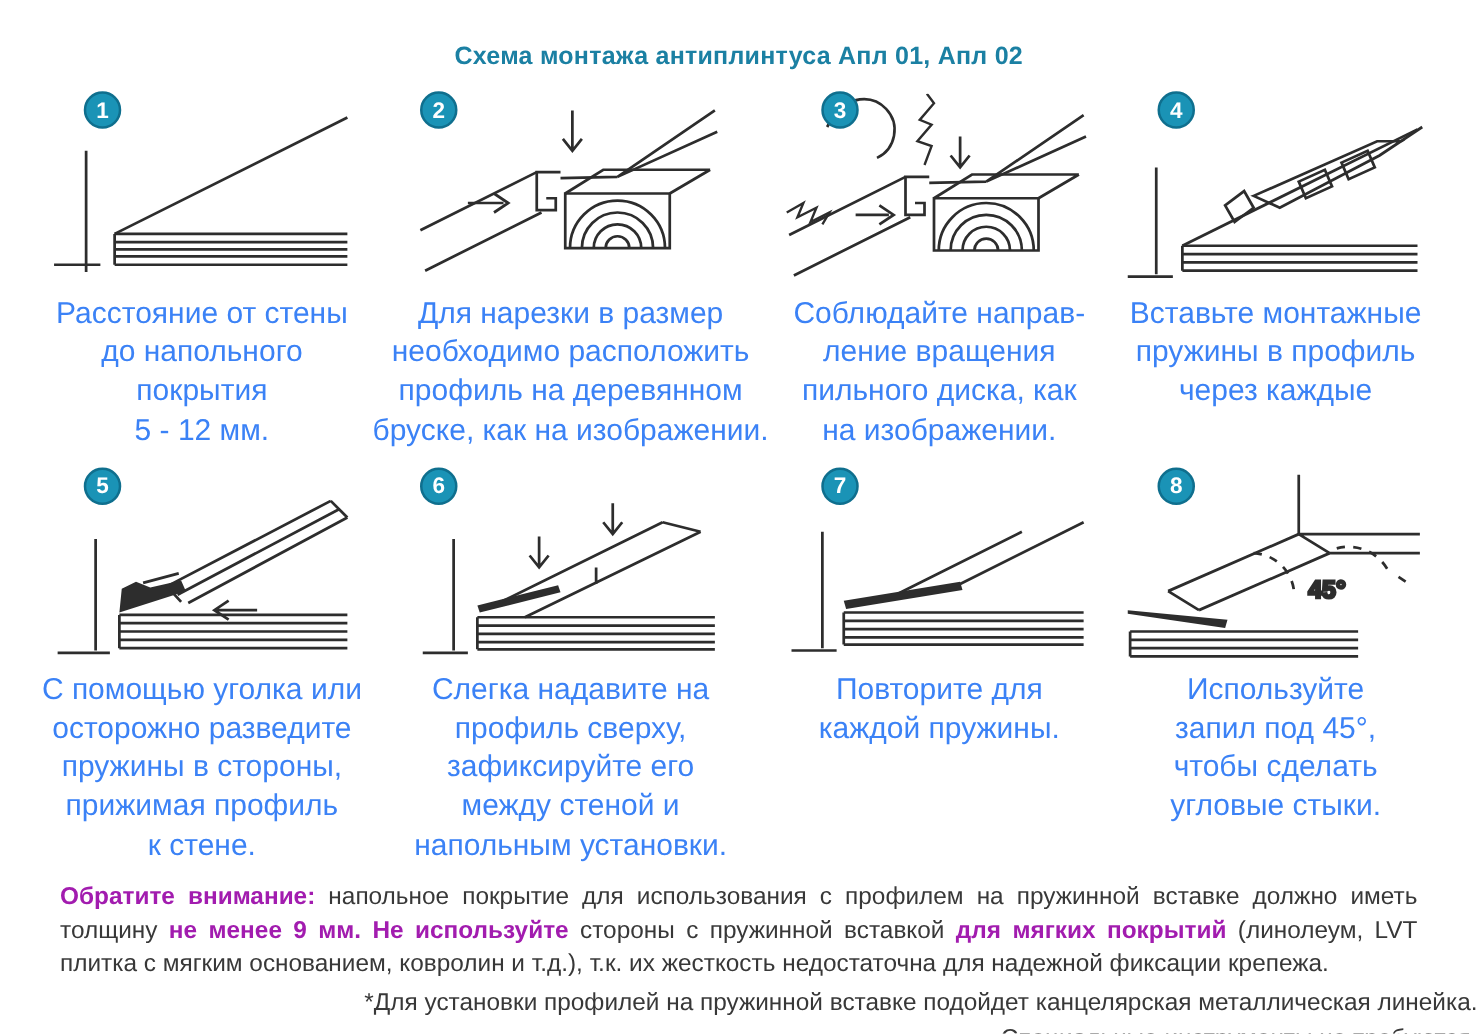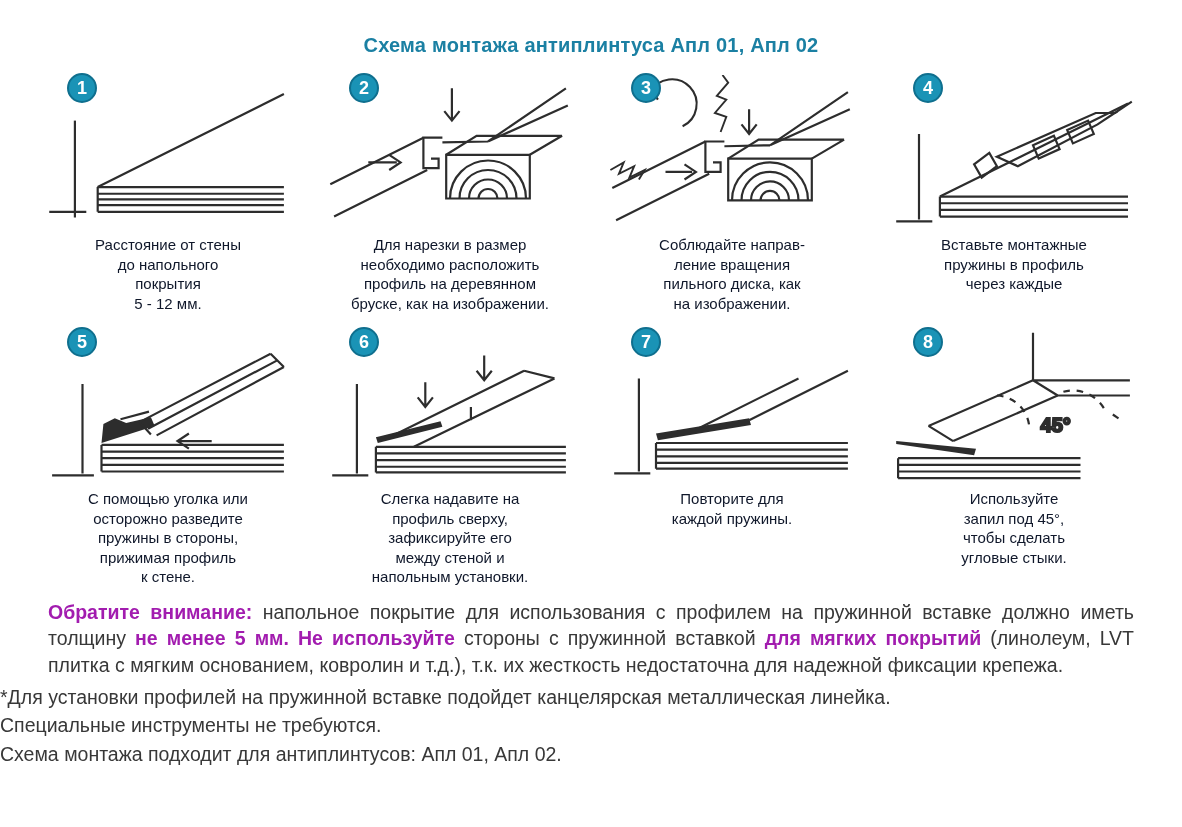--- a/index.html
+++ b/index.html
@@ -19,30 +19,30 @@
   }
   .cell { position:relative; text-align:center; padding-top:2px; }
   .badge {
     position:absolute; top:4px; left:38px; width:30px; height:30px;
     border-radius:50%; background:#1a93b6; border:2px solid #0f6f8e;
     color:#fff; font-size:18px; font-weight:bold;
     display:flex; align-items:center; justify-content:center;
   }
   .illu { display:block; margin:4px auto 8px; }
   .illu path, .illu line { vector-effect:none; }
-  .caption { font-size:15px; color:#0f172a; line-height:1.3; }
+  .caption { font-size:24px; color:#3b82f6; line-height:1.3; }
   .caption div { white-space:nowrap; }
   .angle-text { font:bold 21px "Liberation Sans", sans-serif; fill:#2d2d2d; }
   .note {
     width:1086px; margin:12px auto 0; font-size:19.5px; color:#383838;
     line-height:1.38; text-align:justify;
   }
   .note b { color:#a21caf; }
   .footnotes { margin-top:4px; }
-  .footnote { text-align:left; font-size:19.5px; color:#383838; line-height:1.45; }
+  .footnote { text-align:right; font-size:19.5px; color:#383838; line-height:1.45; }
 </style>
 </head>
 <body>
 
 <div class="page">
 
   <div class="title">Схема монтажа антиплинтуса Апл 01, Апл 02</div>
 
   <div class="grid">
 
@@ -208,21 +208,21 @@
       <div class="caption">
         <div>Используйте</div>
         <div>запил под 45°,</div>
         <div>чтобы сделать</div>
         <div>угловые стыки.</div>
       </div>
     </div>
 
   </div>
 
-  <p class="note"><b>Обратите внимание:</b><span> напольное покрытие для использования с профилем на пружинной вставке должно иметь толщину </span><b>не менее 5 мм. Не используйте</b><span> стороны с пружинной вставкой </span><b>для мягких покрытий</b><span> (линолеум, LVT плитка с мягким основанием, ковролин и т.д.), т.к. их жесткость недостаточна для надежной фиксации крепежа.</span></p>
+  <p class="note"><b>Обратите внимание:</b><span> напольное покрытие для использования с профилем на пружинной вставке должно иметь толщину </span><b>не менее 9 мм. Не используйте</b><span> стороны с пружинной вставкой </span><b>для мягких покрытий</b><span> (линолеум, LVT плитка с мягким основанием, ковролин и т.д.), т.к. их жесткость недостаточна для надежной фиксации крепежа.</span></p>
 
   <div class="footnotes">
     <div class="footnote">*Для установки профилей на пружинной вставке подойдет канцелярская металлическая линейка.</div>
     <div class="footnote">Специальные инструменты не требуются.</div>
     <div class="footnote">Схема монтажа подходит для антиплинтусов: Апл 01, Апл 02.</div>
   </div>
 
 </div>
 
 </body></html>

